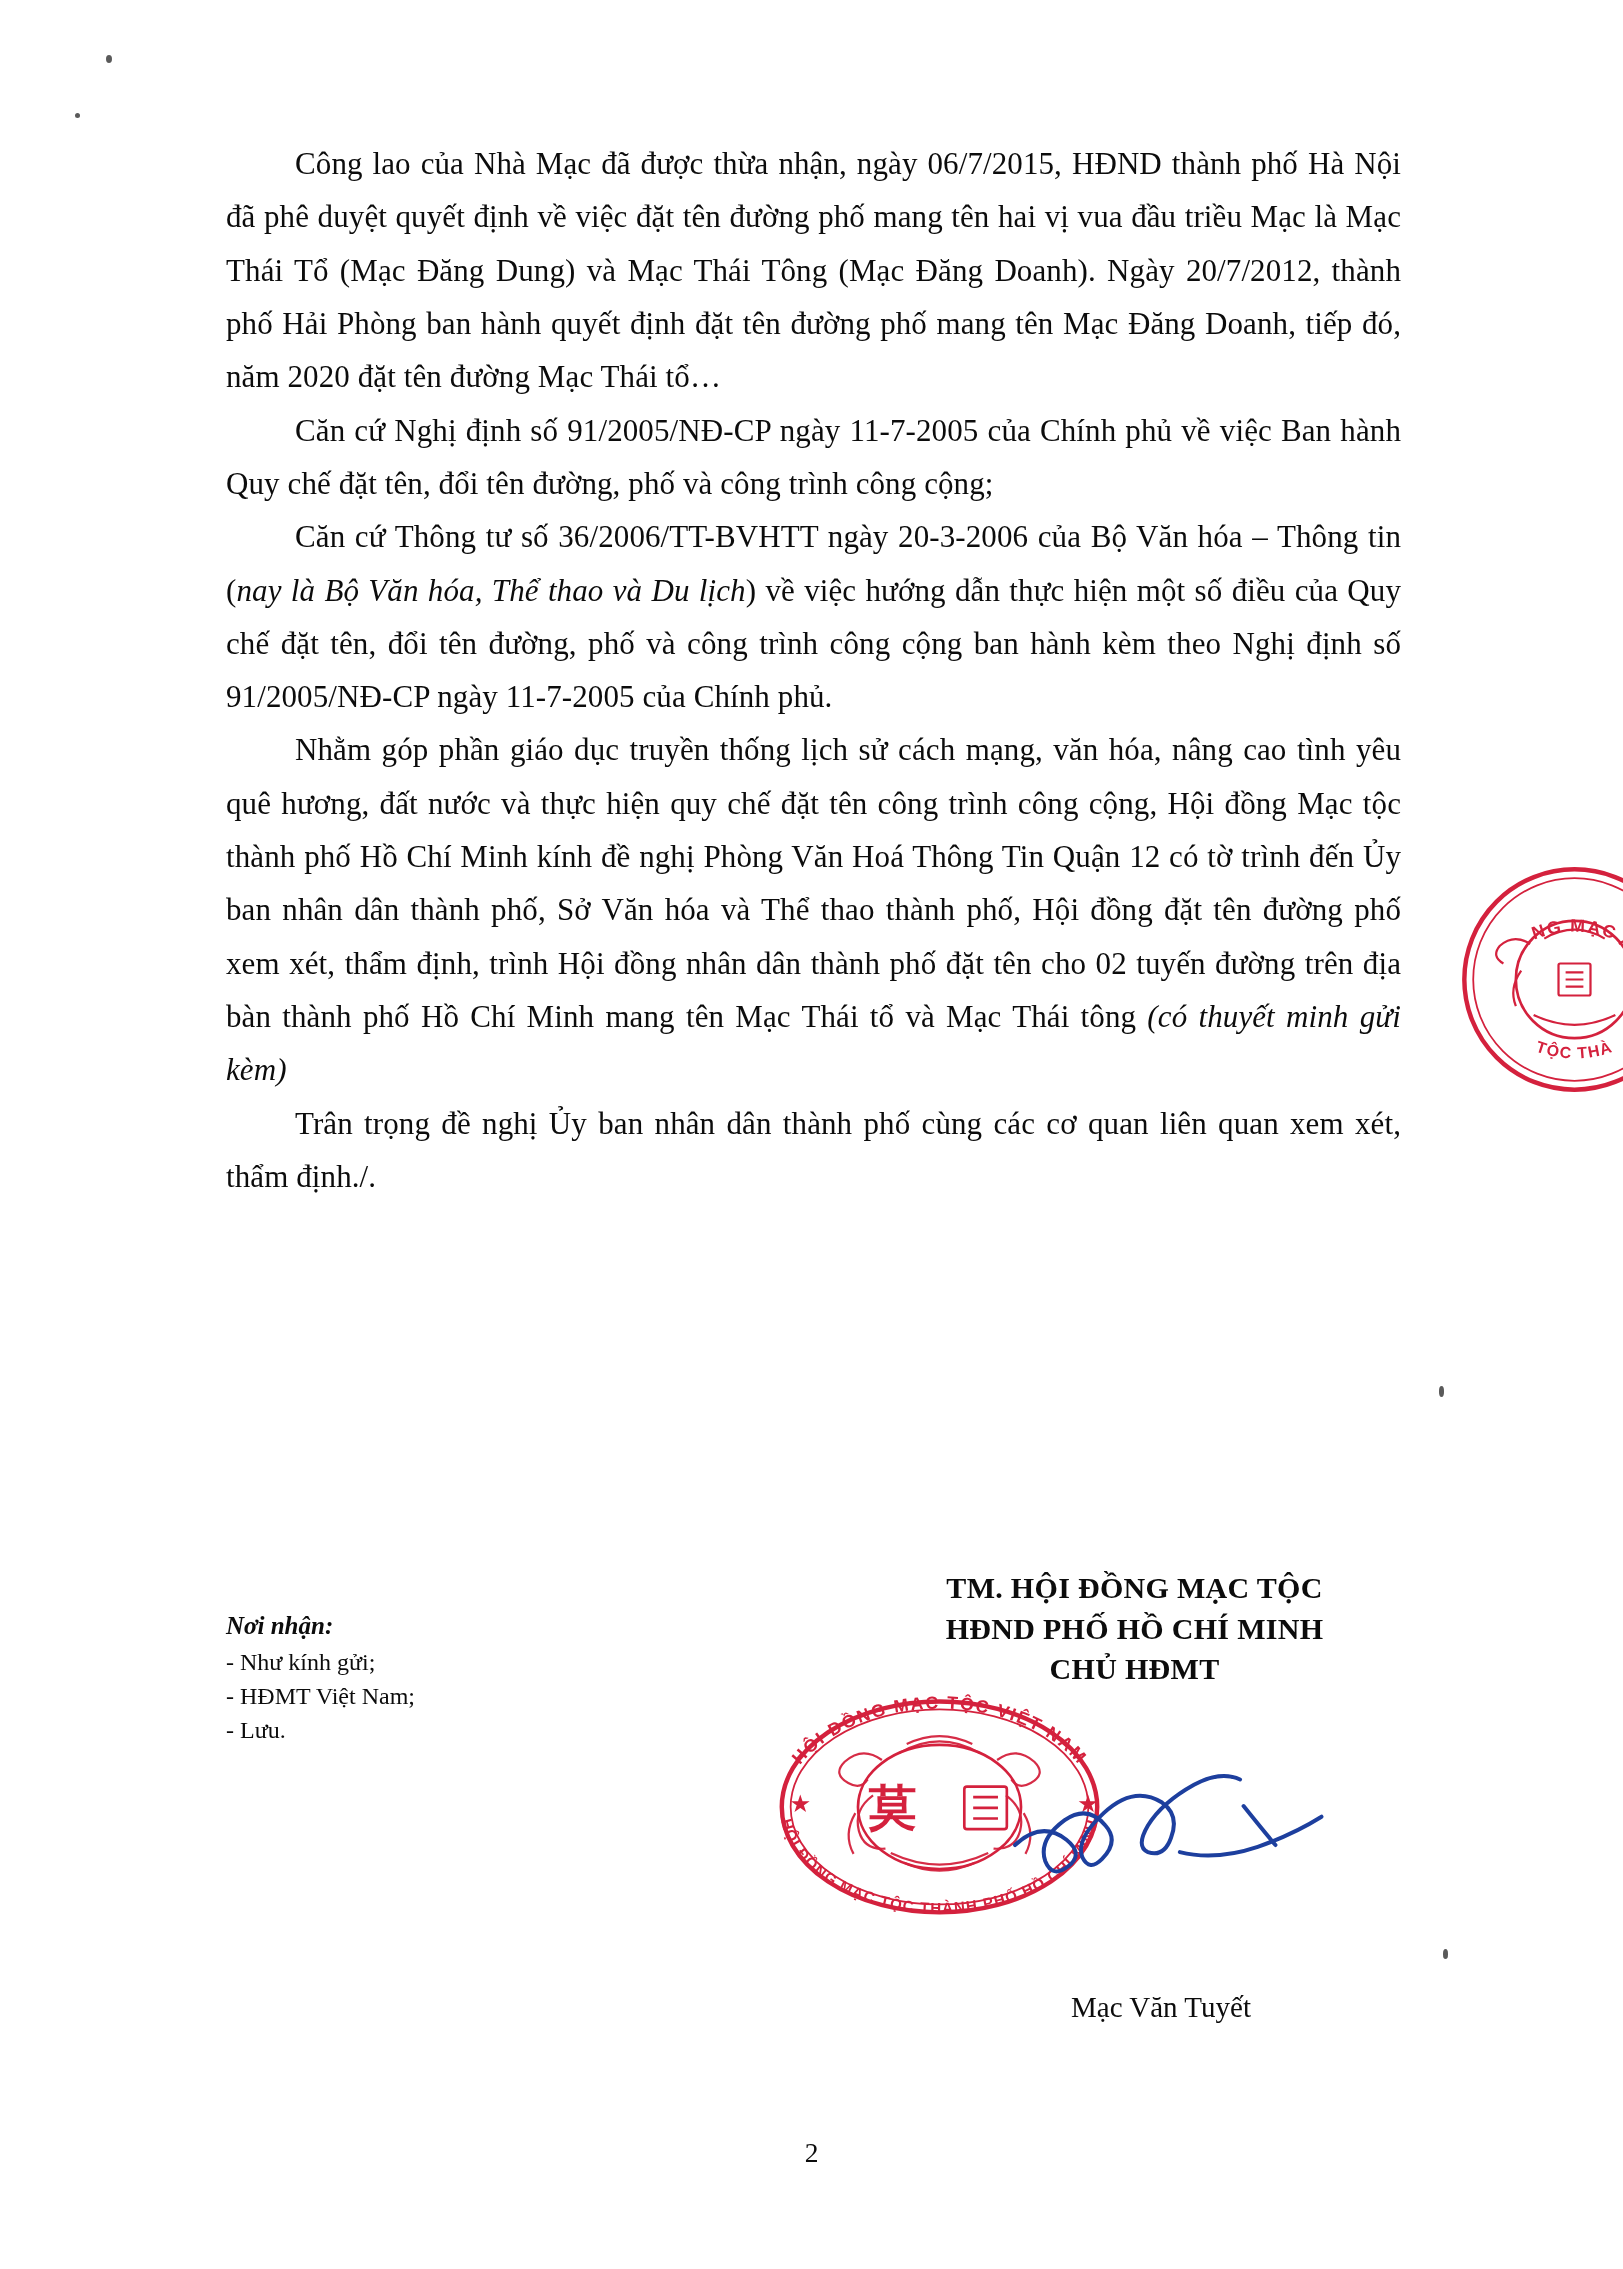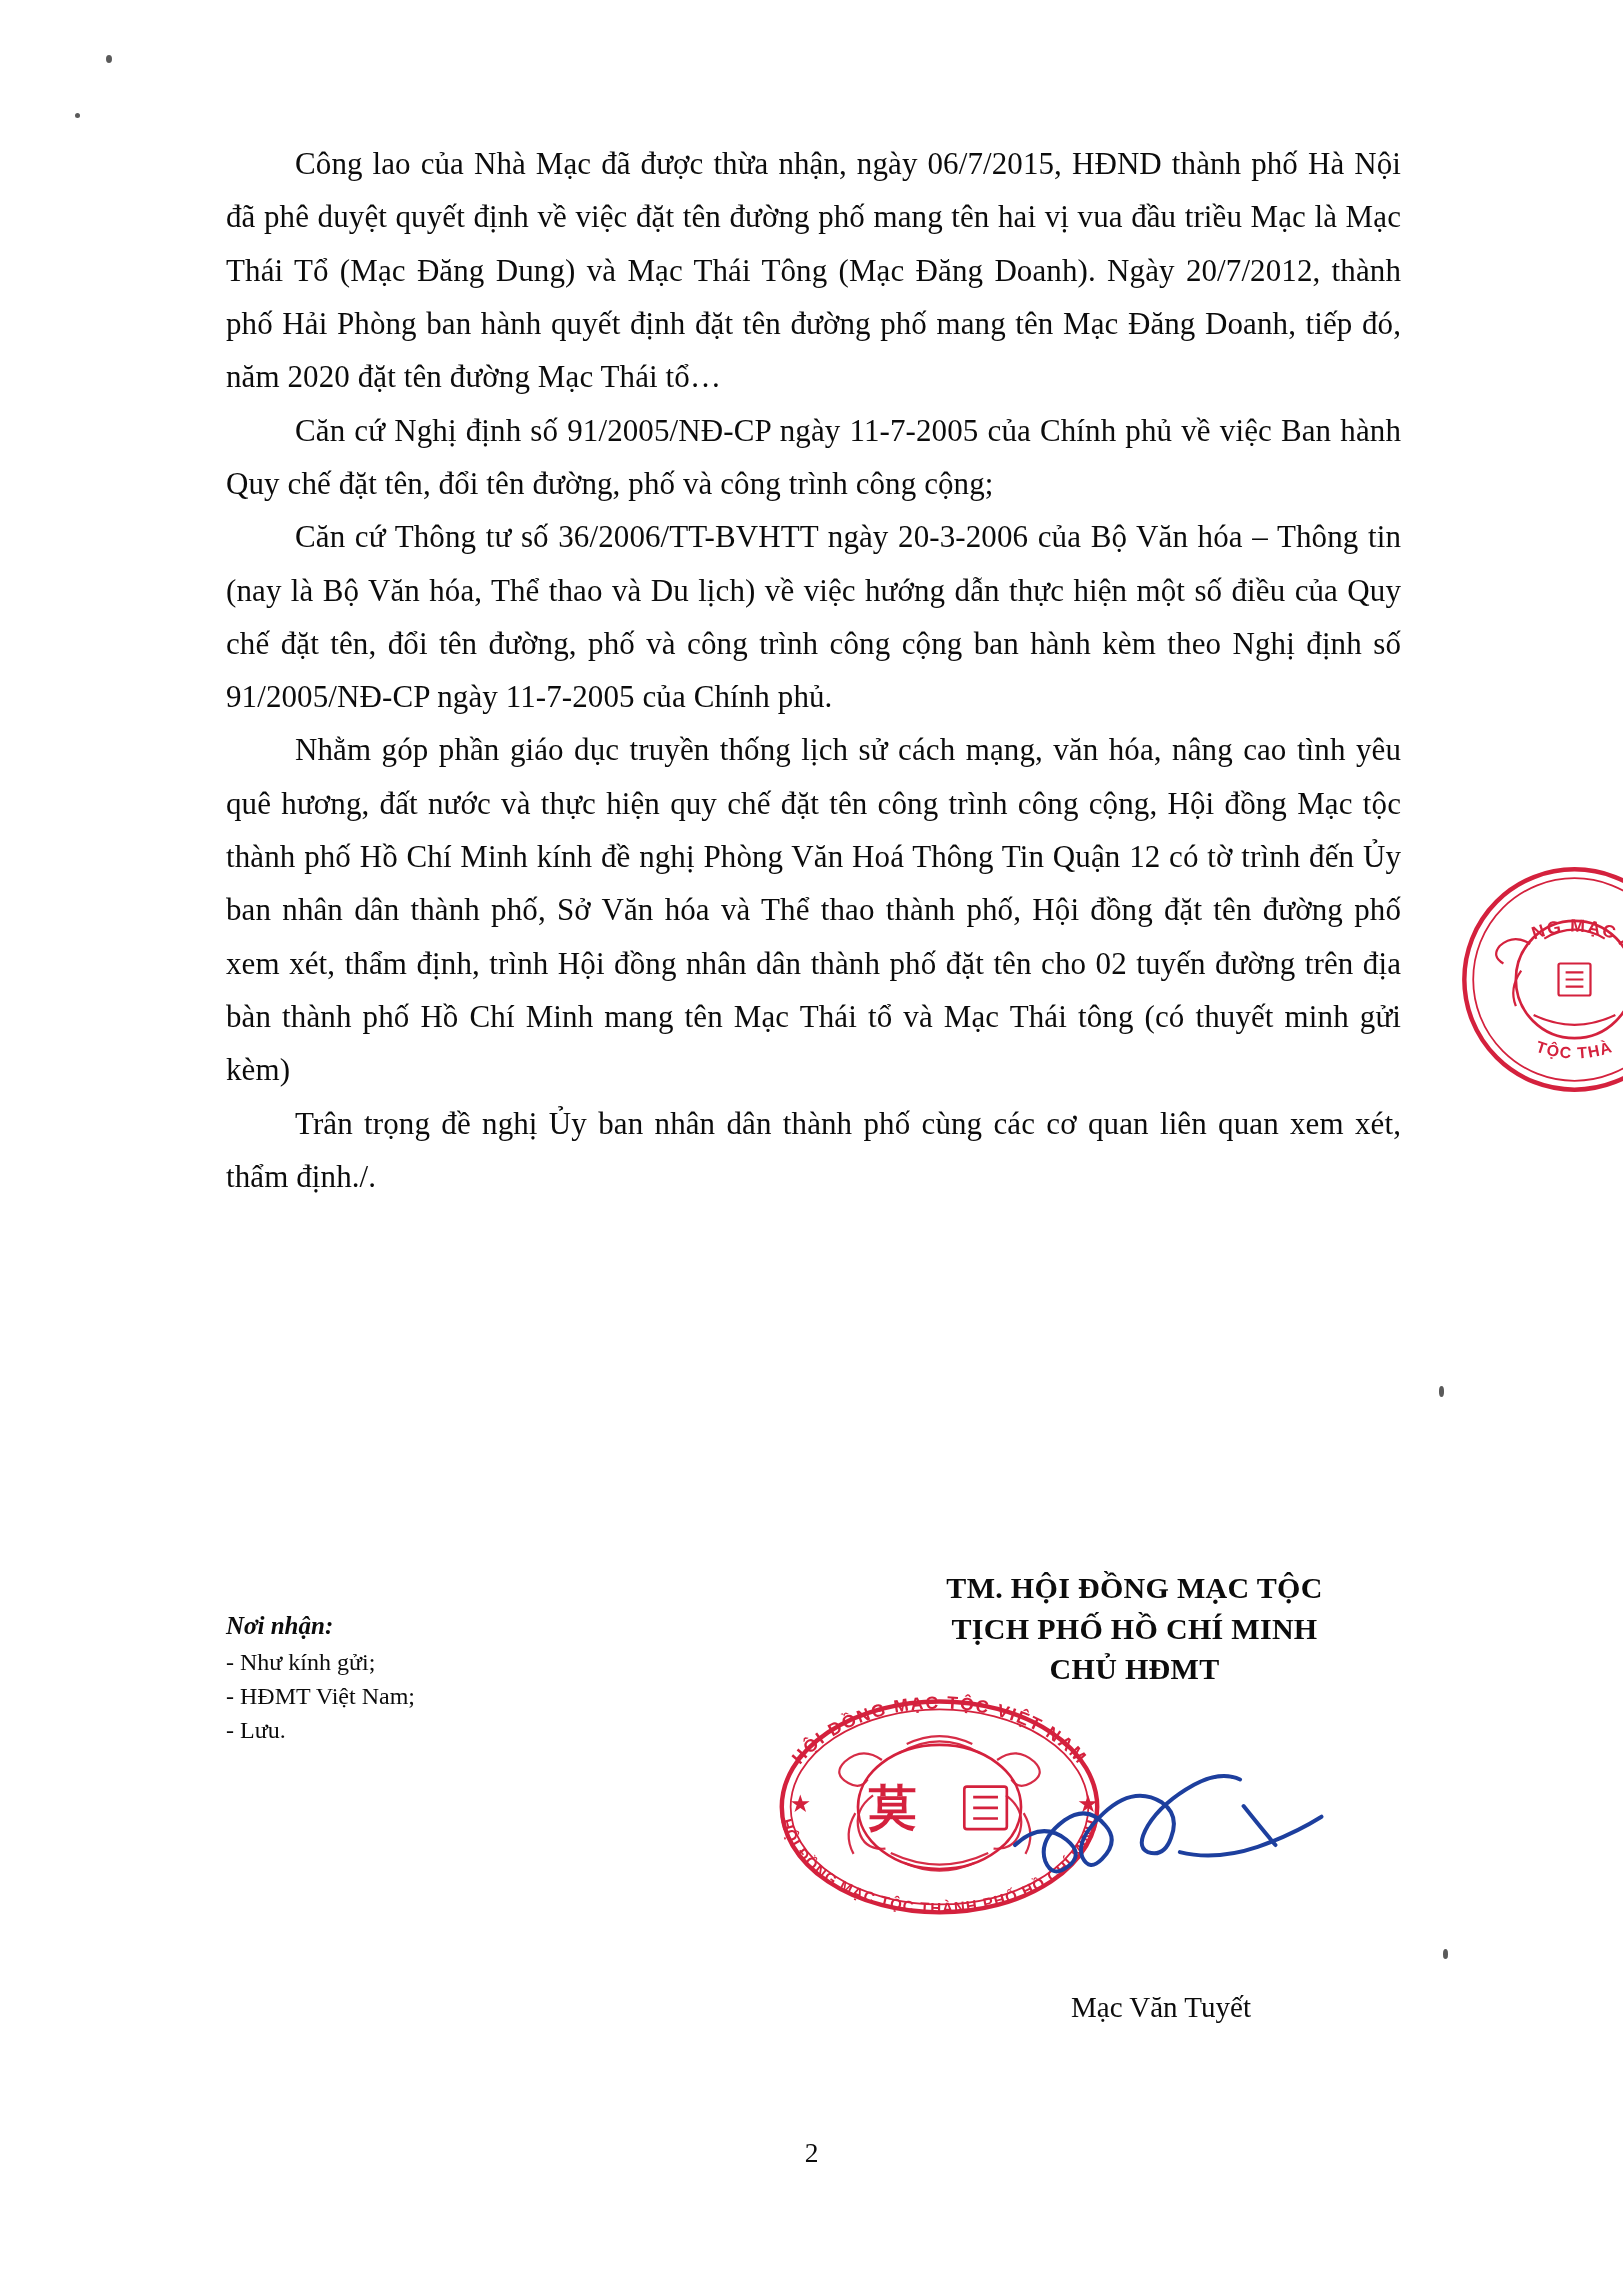--- a/index.html
+++ b/index.html
@@ -27,20 +27,21 @@
   }
   p.para {
     margin: 0 0 0 0;
     font-size: 31px;
     line-height: 1.72;
     text-align: justify;
     text-indent: 69px;
     letter-spacing: 0.1px;
   }
   .ital {
+    font-style: italic;
   }
   
   .speck {
     position: absolute;
     background: #5a5a5a;
     border-radius: 50%;
   }
   
   .recipients {
     position: absolute;
@@ -140,21 +141,21 @@
 
   <div class="recipients">
     <div class="title">Nơi nhận:</div>
     <div class="item">- Như kính gửi;</div>
     <div class="item">- HĐMT Việt Nam;</div>
     <div class="item">- Lưu.</div>
   </div>
 
   <div class="signblock">
     <div>TM. HỘI ĐỒNG MẠC TỘC</div>
-    <div>TỊCH PHỐ HỒ CHÍ MINH</div>
+    <div>HĐND PHỐ HỒ CHÍ MINH</div>
     <div>CHỦ HĐMT</div>
   </div>
 
   <svg class="stamp stamp-main" viewBox="0 0 430 265" xmlns="http://www.w3.org/2000/svg">
     <defs>
       <path id="arcTop" d="M 38 140 A 177 118 0 0 1 392 140"></path>
       <path id="arcBottom" d="M 35 133 A 180 120 0 0 0 395 133"></path>
     </defs>
     <ellipse cx="215" cy="133" rx="178" ry="119" fill="none" stroke="#d4213d" stroke-width="5"></ellipse>
     <ellipse cx="215" cy="133" rx="168" ry="110" fill="none" stroke="#d4213d" stroke-width="2"></ellipse>

